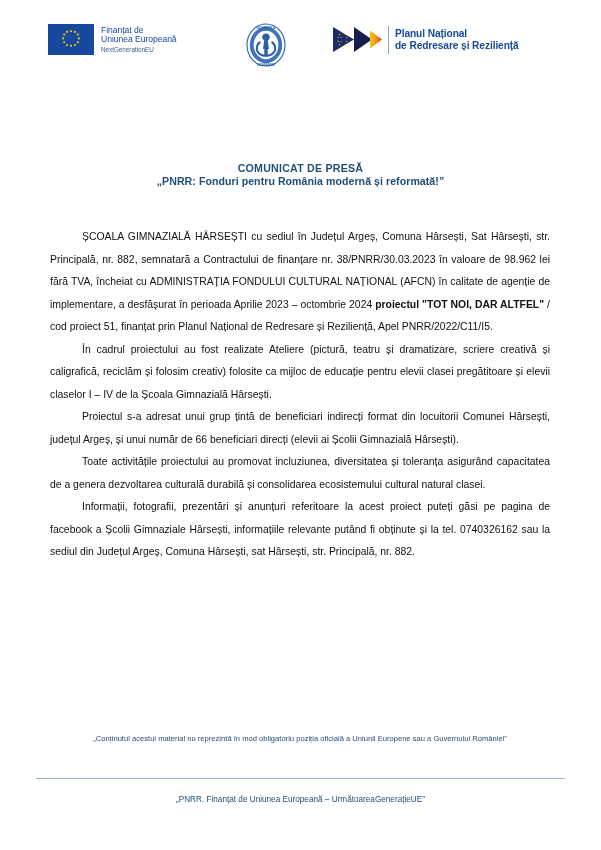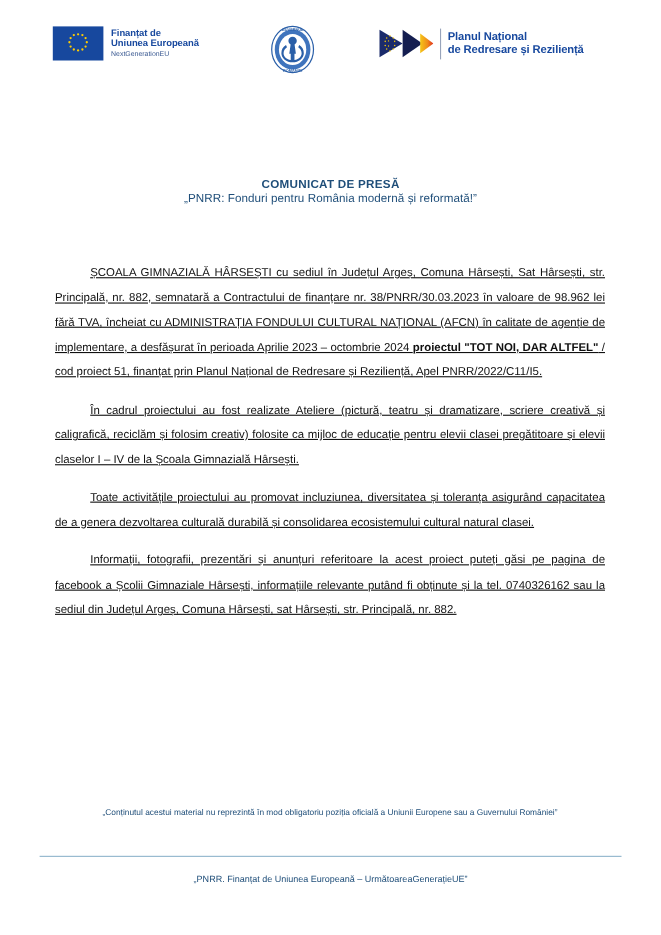--- a/index.html
+++ b/index.html
@@ -48,21 +48,21 @@
     left: 0; top: 0;
     width: 46px; height: 31px;
   }
   .eu-text {
     line-height: 1.12;
     color: #17489e;
     white-space: nowrap;
   }
   .eu-text .l1, .eu-text .l2 {
     font-size: 8.6px;
-    font-weight: bold;
+    font-weight: normal;
     letter-spacing: -0.05px;
   }
   .eu-text .l3 {
     font-size: 6.3px;
     font-weight: normal;
     color: #3b5a92;
     margin-top: 1.5px;
   }
 
   
@@ -70,21 +70,21 @@
     position: absolute;
     left: 243px;
     top: -2px;
     width: 46px;
     height: 50px;
   }
 
   
   .pnrr-logo {
     position: absolute;
-    left: 344px;
+    left: 332px;
     top: 2px;
     display: flex;
     align-items: center;
     gap: 6px;
   }
   .pnrr-mark { width: 50px; height: 31px; flex: none; }
   .pnrr-divider {
     width: 1px;
     height: 28px;
     background: #98a4bb;
@@ -111,42 +111,41 @@
     color: #1f4e79;
     letter-spacing: 0.25px;
   }
   .doc-subtitle {
     position: absolute;
     top: 175px;
     left: 0;
     width: 601px;
     text-align: center;
     font-size: 10.6px;
-    font-weight: normal;
+    font-weight: bold;
     color: #1f4e79;
     letter-spacing: 0.05px;
   }
 
   
   .body-wrap {
     position: absolute;
     top: 226px;
     left: 50px;
     width: 500px;
   }
   .para {
     text-align: justify;
     text-justify: inter-word;
     font-size: 10.4px;
     line-height: 22.5px;
     color: #111111;
-    margin: 12px 0 0 0;
+    margin: 0 0 0 0;
     text-indent: 32px;
     hyphens: none;
-    text-decoration: underline;
   }
   .para b { font-weight: bold; }
 
   
   .disclaimer {
     position: absolute;
     top: 731px;
     left: 50px;
     width: 500px;
     text-align: center;
@@ -273,20 +272,21 @@
   </div>
 </div>
 
 <div class="doc-title">COMUNICAT DE PRESĂ</div>
 <div class="doc-subtitle">„PNRR: Fonduri pentru România modernă și reformată!”</div>
 
 <div class="body-wrap">
   <div id="paragraphs">
       <div class="para"><span>ȘCOALA GIMNAZIALĂ HÂRSEȘTI cu sediul în Județul Argeș, Comuna Hârsești, Sat Hârsești, str. Principală, nr. 882, semnatară a Contractului de finanțare nr. 38/PNRR/30.03.2023 în valoare de 98.962 lei fără TVA, încheiat cu ADMINISTRAȚIA FONDULUI CULTURAL NAȚIONAL (AFCN) în calitate de agenție de implementare, a desfășurat în perioada Aprilie 2023 – octombrie 2024 </span><b>proiectul "TOT NOI, DAR ALTFEL"</b><span> / cod proiect 51, finanțat prin Planul Național de Redresare și Reziliență, Apel PNRR/2022/C11/I5.</span></div>
       <div class="para"><span>În cadrul proiectului au fost realizate Ateliere (pictură, teatru și dramatizare, scriere creativă și caligrafică, reciclăm și folosim creativ) folosite ca mijloc de educație pentru elevii clasei pregătitoare și elevii claselor I – IV de la Școala Gimnazială Hârsești.</span></div>
+      <div class="para"><span>Proiectul s-a adresat unui grup țintă de beneficiari indirecți format din locuitorii Comunei Hârsești, județul Argeș, și unui număr de 66 beneficiari direcți (elevii ai Școlii Gimnazială Hârsești).</span></div>
       <div class="para"><span>Toate activitățile proiectului au promovat incluziunea, diversitatea și toleranța asigurând capacitatea de a genera dezvoltarea culturală durabilă și consolidarea ecosistemului cultural natural clasei.</span></div>
       <div class="para"><span>Informații, fotografii, prezentări și anunțuri referitoare la acest proiect puteți găsi pe pagina de facebook a Școlii Gimnaziale Hârsești, informațiile relevante putând fi obținute și la tel. 0740326162 sau la sediul din Județul Argeș, Comuna Hârsești, sat Hârsești, str. Principală, nr. 882.</span></div>
     </div>
 </div>
 
 <div class="disclaimer">„Conținutul acestui material nu reprezintă în mod obligatoriu poziția oficială a Uniunii Europene sau a Guvernului României”</div>
 <div class="hr-line"></div>
 <div class="footer">
   <div class="footer-title">„PNRR. Finanțat de Uniunea Europeană – UrmătoareaGenerațieUE”</div>
 </div>

